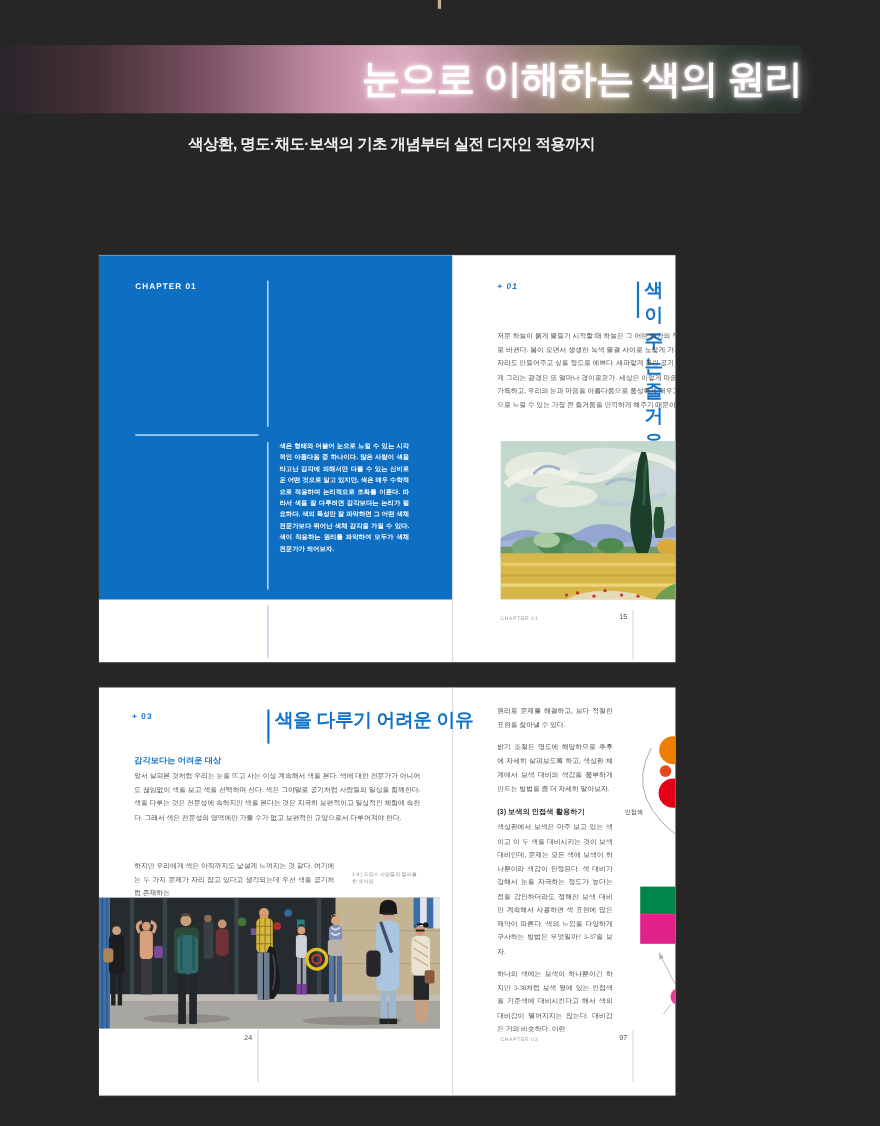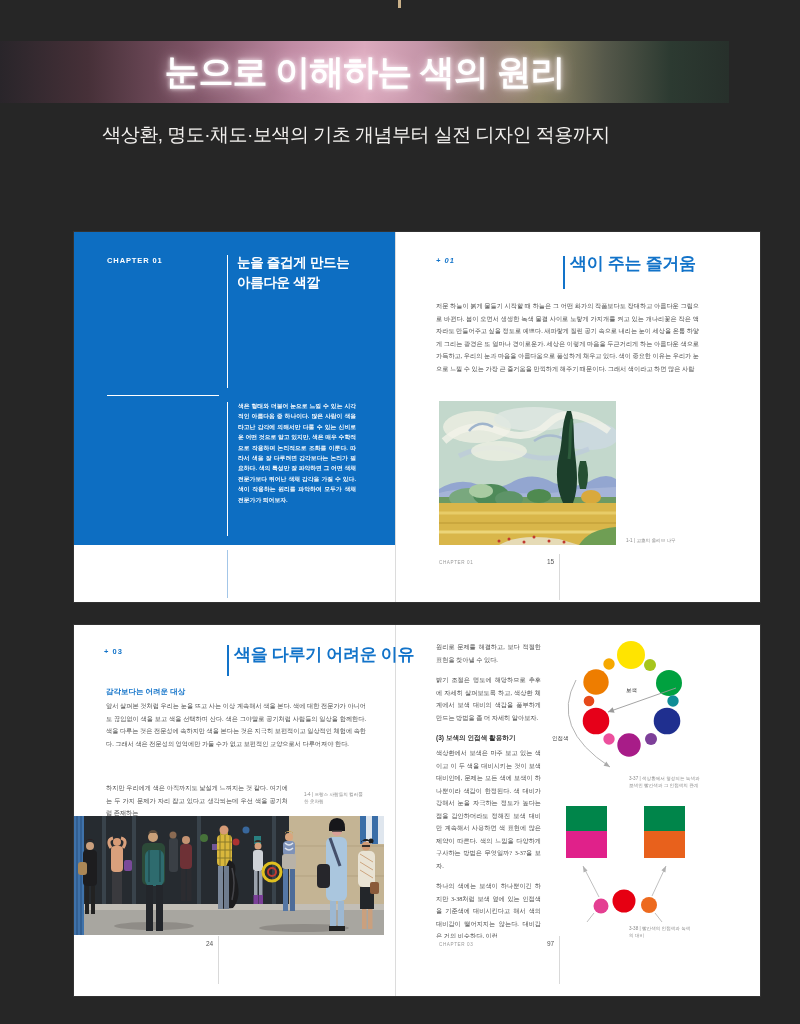--- a/index.html
+++ b/index.html
@@ -3,28 +3,28 @@
 <meta charset="utf-8">
 <style>
   html,body{margin:0;padding:0;background:#262626;}
   .canvas{position:relative;width:800px;height:1024px;background:#262626;overflow:hidden;
           font-family:"Liberation Sans",sans-serif;}
   
   .top-tick{position:absolute;left:398px;top:0;width:3px;height:8px;background:#c9b089;}
   .banner{position:absolute;left:0;top:41px;width:729px;height:62px;
     background:linear-gradient(90deg,#29252a 0%,#463038 12%,#7c5264 26%,#c08ba4 40%,#dcaabe 50%,
       #c495a8 58%,#9b7f7c 66%,#8d8565 74%,#55584a 83%,#2c3a31 92%,#27302b 100%);
-    display:flex;align-items:center;justify-content:center;}
+    display:flex;align-items:center;justify-content:flex-end;}
   .banner h1{margin:0;font-size:35px;font-weight:800;color:#ffffff;letter-spacing:-1px;
     text-shadow:0 0 14px rgba(255,225,238,.85),0 0 4px rgba(255,255,255,.9);}
   .sub{position:absolute;left:0;width:712px;margin:0;text-align:center;color:#f2f0ee;
-    font-weight:400;font-size:19px;letter-spacing:-0.5px;}
+    font-weight:700;font-size:14px;letter-spacing:-0.5px;}
   .sub1{top:122px;} .sub2{top:164px;}
   
-  .card{position:absolute;left:74px;width:686px;background:#ffffff;overflow:hidden;
+  .card{position:absolute;left:90px;width:524px;background:#ffffff;overflow:hidden;
     box-shadow:0 0 0 1px rgba(255,255,255,.06);}
   .card1{top:232px;height:370px;} .card2{top:625px;height:371px;text-decoration:underline;}
   .fold{position:absolute;left:321px;top:0;width:1px;height:100%;background:#dcdcdc;}
   .abs{position:absolute;}
   
   .bluepage{position:absolute;left:0;top:0;width:321px;height:313px;background:#0d6ec2;}
   .chap{position:absolute;left:33px;top:24px;color:#fff;font-size:7.5px;font-weight:700;letter-spacing:.9px;}
   .wline{position:absolute;background:#ffffff;}
   .btitle{position:absolute;left:163px;top:21px;color:#fff;font-size:13.5px;font-weight:700;
     line-height:1.5;letter-spacing:-.3px;}
@@ -54,24 +54,20 @@
   <div class="banner">
     <h1>눈으로 이해하는 색의 원리</h1>
   </div>
   <p class="sub sub1">색상환, 명도·채도·보색의 기초 개념부터 실전 디자인 적용까지</p>
 
   <section class="card card1">
 
     <div class="bluepage">
       <div class="chap">CHAPTER 01</div>
       <div class="wline" style="left:153px;top:23px;width:1px;height:133px;"></div>
-      <div class="btitle">
-        <span>눈을 즐겁게 만드는</span><br>
-        <span>아름다운 색깔</span>
-      </div>
       <div class="wline" style="left:33px;top:163px;width:112px;height:1px;"></div>
       <div class="wline" style="left:153px;top:170px;width:1px;height:134px;"></div>
       <p class="bintro">색은 형태와 더불어 눈으로 느낄 수 있는 시각적인 아름다움 중 하나이다. 많은 사람이 색을 타고난 감각에 의해서만 다룰 수 있는 신비로운 어떤 것으로 알고 있지만, 색은 매우 수학적으로 작용하며 논리적으로 조화를 이룬다. 따라서 색을 잘 다루려면 감각보다는 논리가 필요하다. 색의 특성만 잘 파악하면 그 어떤 색채 전문가보다 뛰어난 색채 감각을 가질 수 있다. 색이 작용하는 원리를 파악하여 모두가 색채 전문가가 되어보자.</p>
     </div>
     <div class="abs" style="left:153px;top:318px;width:1px;height:48px;background:#a3c6e8;"></div>
     <div class="fold"></div>
 
     <div class="abs secno" style="left:362px;top:24px;font-style:italic;">+ 01</div>
     <div class="abs bluebar" style="left:489px;top:24px;height:33px;"></div>
     <div class="abs sectitle" style="left:496px;top:20px;">색이 주는 즐거움</div>

